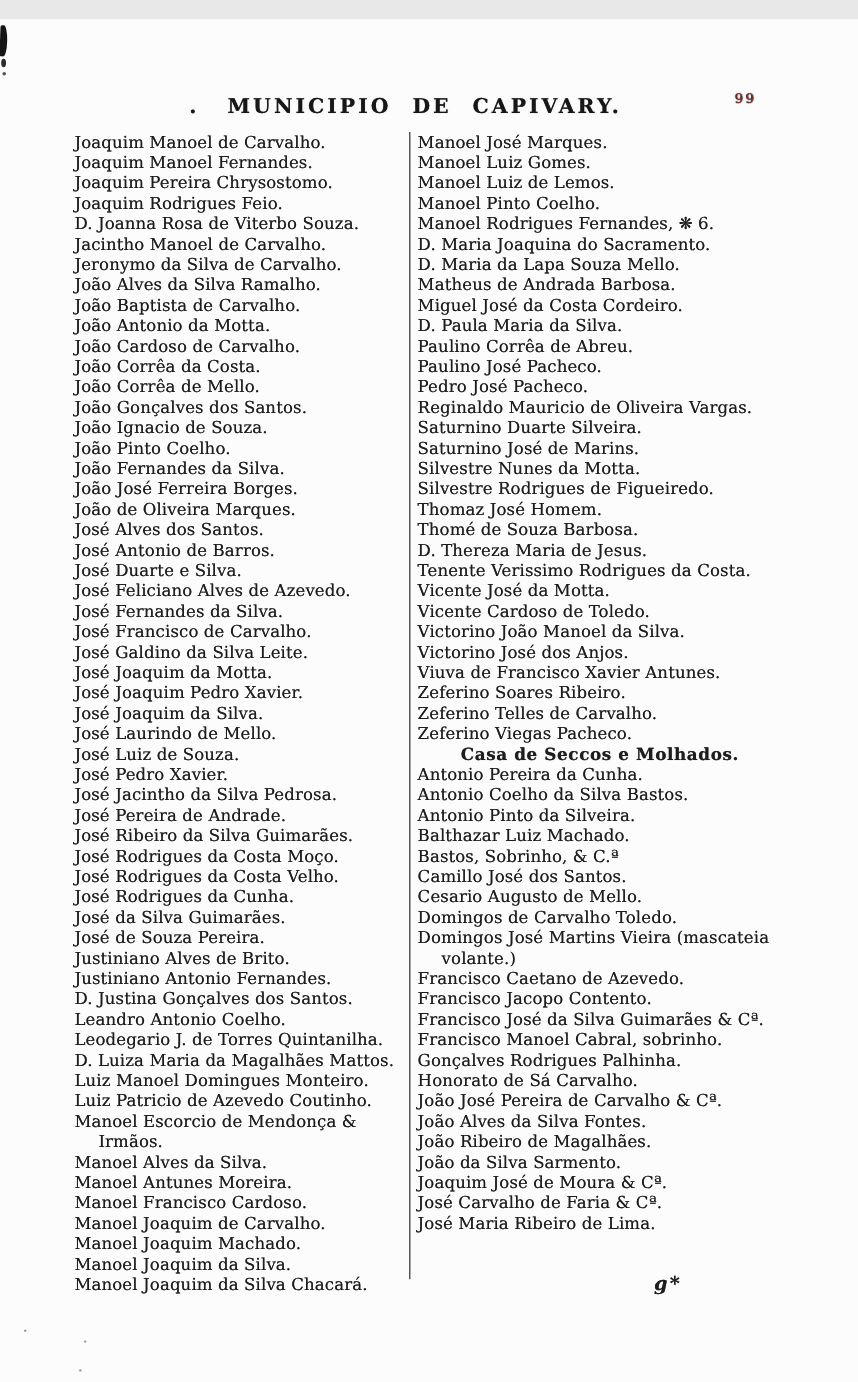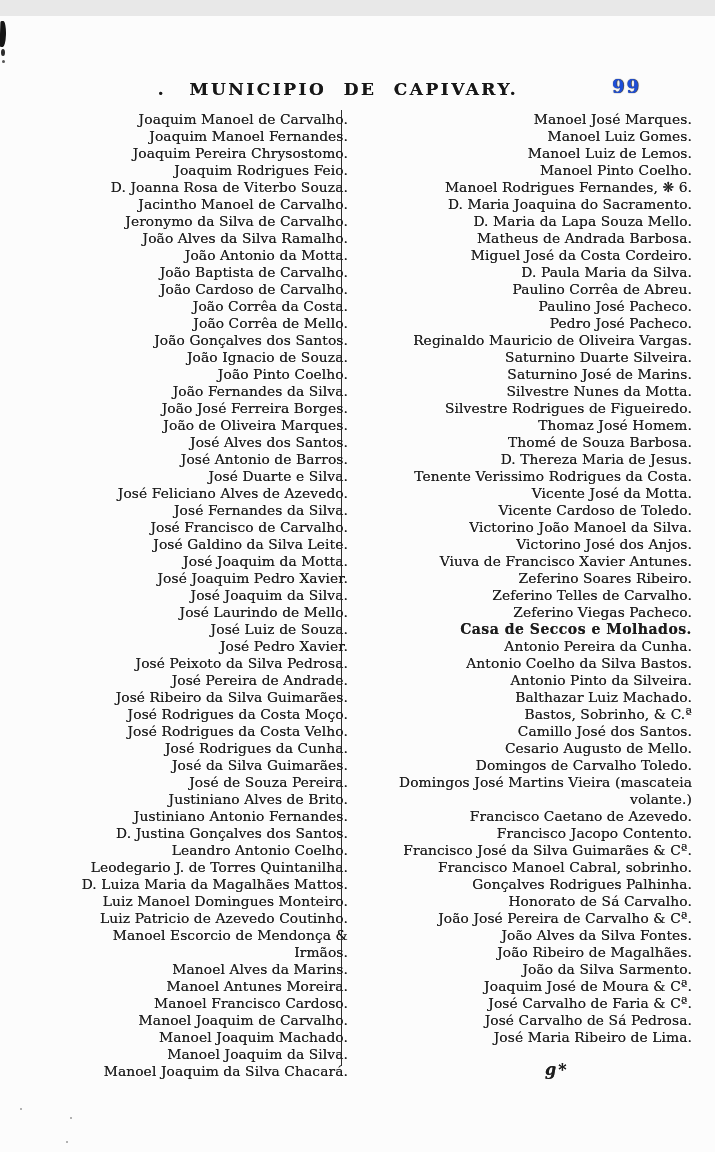--- a/index.html
+++ b/index.html
@@ -16,25 +16,25 @@
     position:absolute;top:63px;left:0;width:676px;
     text-align:center;
     font-weight:bold;font-size:17px;
     letter-spacing:2.5px;word-spacing:9px;
     color:#171717;
     text-shadow:0 0 0.6px rgba(0,0,0,0.65);
   }
   .hdot{margin-right:26px;letter-spacing:0;}
   .pagenum{
     position:absolute;left:612px;top:60px;
-    font-weight:bold;font-size:18px;letter-spacing:2px;
-    color:#1d4ed8;
+    font-weight:normal;font-size:11px;letter-spacing:2px;
+    color:#7f1d1d;
     text-shadow:0.8px 0 0.7px #444, 0 0 1px #555;
   }
-  .col{position:absolute;top:95px;text-align:right;}
+  .col{position:absolute;top:95px;}
   .col-left{left:62px;width:286px;}
   .col-right{left:348px;width:344px;}
   .entry{
     font-size:13.8px;line-height:17px;
     letter-spacing:0.1px;
     white-space:pre-line;
     padding-left:20px;text-indent:-20px;
     text-shadow:0 0 0.5px rgba(25,25,25,0.75);
   }
   .heading{
@@ -88,22 +88,22 @@
 
   <div class="col col-left">
       <div class="entry">Joaquim Manoel de Carvalho.</div>
       <div class="entry">Joaquim Manoel Fernandes.</div>
       <div class="entry">Joaquim Pereira Chrysostomo.</div>
       <div class="entry">Joaquim Rodrigues Feio.</div>
       <div class="entry">D. Joanna Rosa de Viterbo Souza.</div>
       <div class="entry">Jacintho Manoel de Carvalho.</div>
       <div class="entry">Jeronymo da Silva de Carvalho.</div>
       <div class="entry">João Alves da Silva Ramalho.</div>
+      <div class="entry">João Baptista de Carvalho.</div>
       <div class="entry">João Antonio da Motta.</div>
-      <div class="entry">João Baptista de Carvalho.</div>
       <div class="entry">João Cardoso de Carvalho.</div>
       <div class="entry">João Corrêa da Costa.</div>
       <div class="entry">João Corrêa de Mello.</div>
       <div class="entry">João Gonçalves dos Santos.</div>
       <div class="entry">João Ignacio de Souza.</div>
       <div class="entry">João Pinto Coelho.</div>
       <div class="entry">João Fernandes da Silva.</div>
       <div class="entry">João José Ferreira Borges.</div>
       <div class="entry">João de Oliveira Marques.</div>
       <div class="entry">José Alves dos Santos.</div>
@@ -112,38 +112,38 @@
       <div class="entry">José Feliciano Alves de Azevedo.</div>
       <div class="entry">José Fernandes da Silva.</div>
       <div class="entry">José Francisco de Carvalho.</div>
       <div class="entry">José Galdino da Silva Leite.</div>
       <div class="entry">José Joaquim da Motta.</div>
       <div class="entry">José Joaquim Pedro Xavier.</div>
       <div class="entry">José Joaquim da Silva.</div>
       <div class="entry">José Laurindo de Mello.</div>
       <div class="entry">José Luiz de Souza.</div>
       <div class="entry">José Pedro Xavier.</div>
-      <div class="entry">José Peixoto da Silva Pedrosa.</div>
+      <div class="entry">José Jacintho da Silva Pedrosa.</div>
       <div class="entry">José Pereira de Andrade.</div>
       <div class="entry">José Ribeiro da Silva Guimarães.</div>
       <div class="entry">José Rodrigues da Costa Moço.</div>
       <div class="entry">José Rodrigues da Costa Velho.</div>
       <div class="entry">José Rodrigues da Cunha.</div>
       <div class="entry">José da Silva Guimarães.</div>
       <div class="entry">José de Souza Pereira.</div>
       <div class="entry">Justiniano Alves de Brito.</div>
       <div class="entry">Justiniano Antonio Fernandes.</div>
       <div class="entry">D. Justina Gonçalves dos Santos.</div>
       <div class="entry">Leandro Antonio Coelho.</div>
       <div class="entry">Leodegario J. de Torres Quintanilha.</div>
       <div class="entry">D. Luiza Maria da Magalhães Mattos.</div>
       <div class="entry">Luiz Manoel Domingues Monteiro.</div>
       <div class="entry">Luiz Patricio de Azevedo Coutinho.</div>
       <div class="entry">Manoel Escorcio de Mendonça &amp; Irmãos.</div>
-      <div class="entry">Manoel Alves da Marins.</div>
+      <div class="entry">Manoel Alves da Silva.</div>
       <div class="entry">Manoel Antunes Moreira.</div>
       <div class="entry">Manoel Francisco Cardoso.</div>
       <div class="entry">Manoel Joaquim de Carvalho.</div>
       <div class="entry">Manoel Joaquim Machado.</div>
       <div class="entry">Manoel Joaquim da Silva.</div>
       <div class="entry">Manoel Joaquim da Silva Chacará.</div>
     </div>
 
   <div class="col col-right">
     <div>
@@ -195,20 +195,19 @@
         <div class="entry">Francisco José da Silva Guimarães &amp; Cª.</div>
         <div class="entry">Francisco Manoel Cabral, sobrinho.</div>
         <div class="entry">Gonçalves Rodrigues Palhinha.</div>
         <div class="entry">Honorato de Sá Carvalho.</div>
         <div class="entry">João José Pereira de Carvalho &amp; Cª.</div>
         <div class="entry">João Alves da Silva Fontes.</div>
         <div class="entry">João Ribeiro de Magalhães.</div>
         <div class="entry">João da Silva Sarmento.</div>
         <div class="entry">Joaquim José de Moura &amp; Cª.</div>
         <div class="entry">José Carvalho de Faria &amp; Cª.</div>
-        <div class="entry">José Carvalho de Sá Pedrosa.</div>
         <div class="entry">José Maria Ribeiro de Lima.</div>
       </div>
   </div>
 
   <div class="sig">g*</div>
 
 </div>
 
 </body></html>

